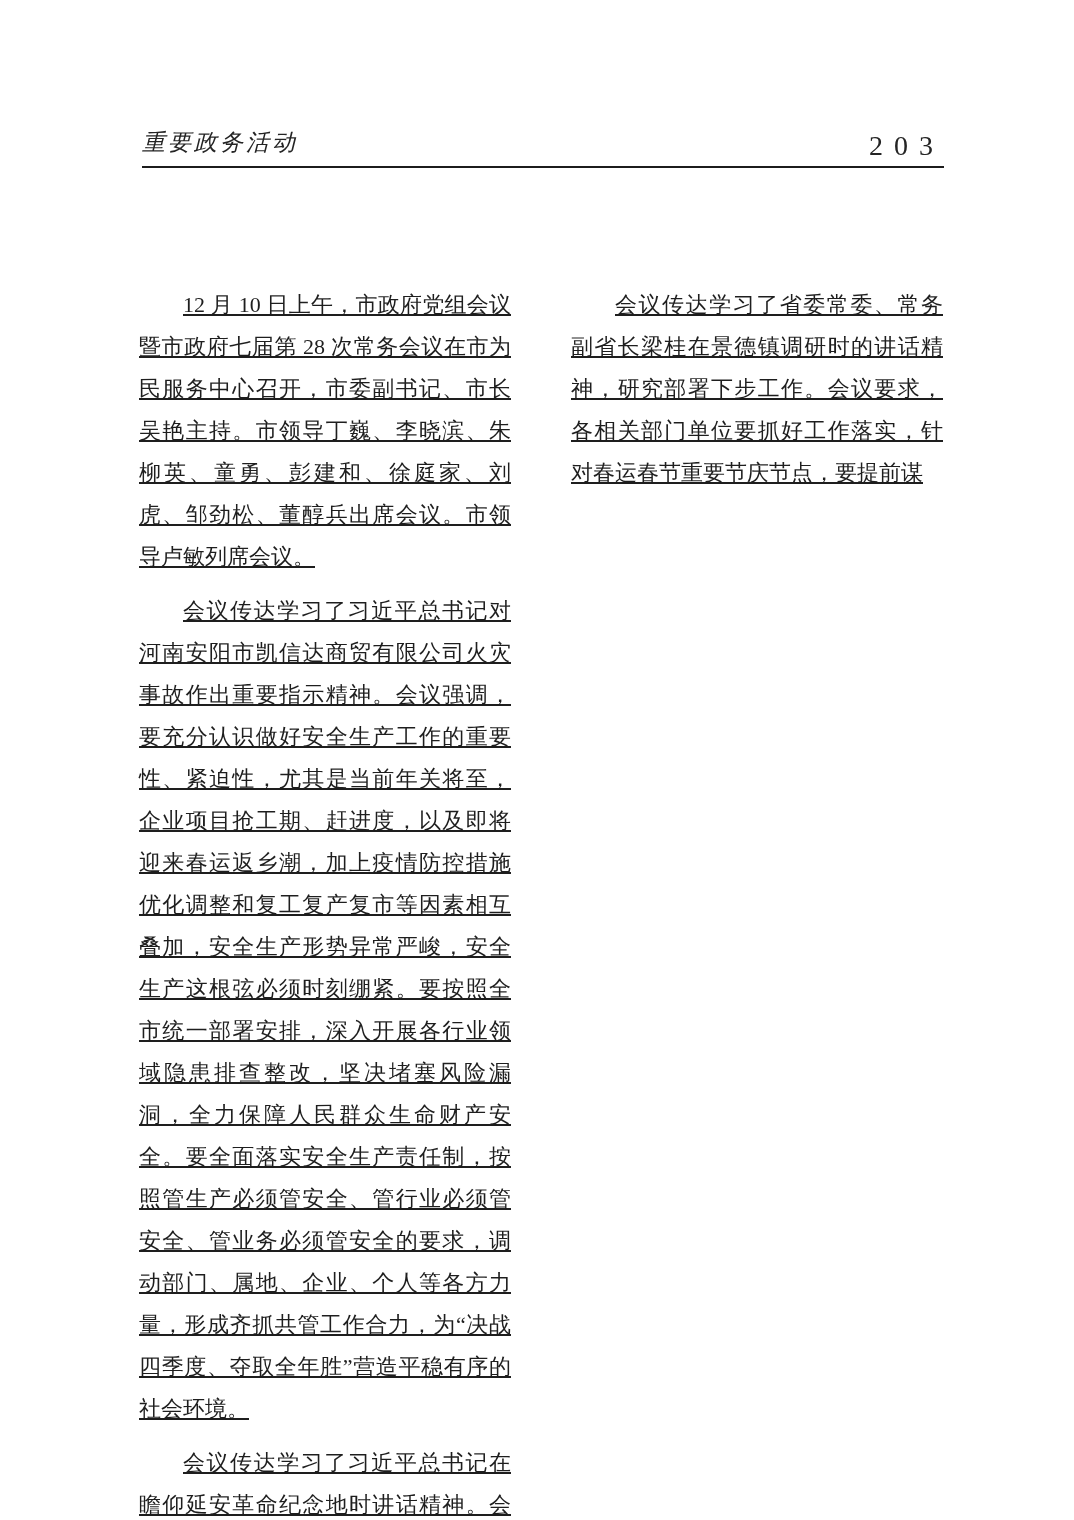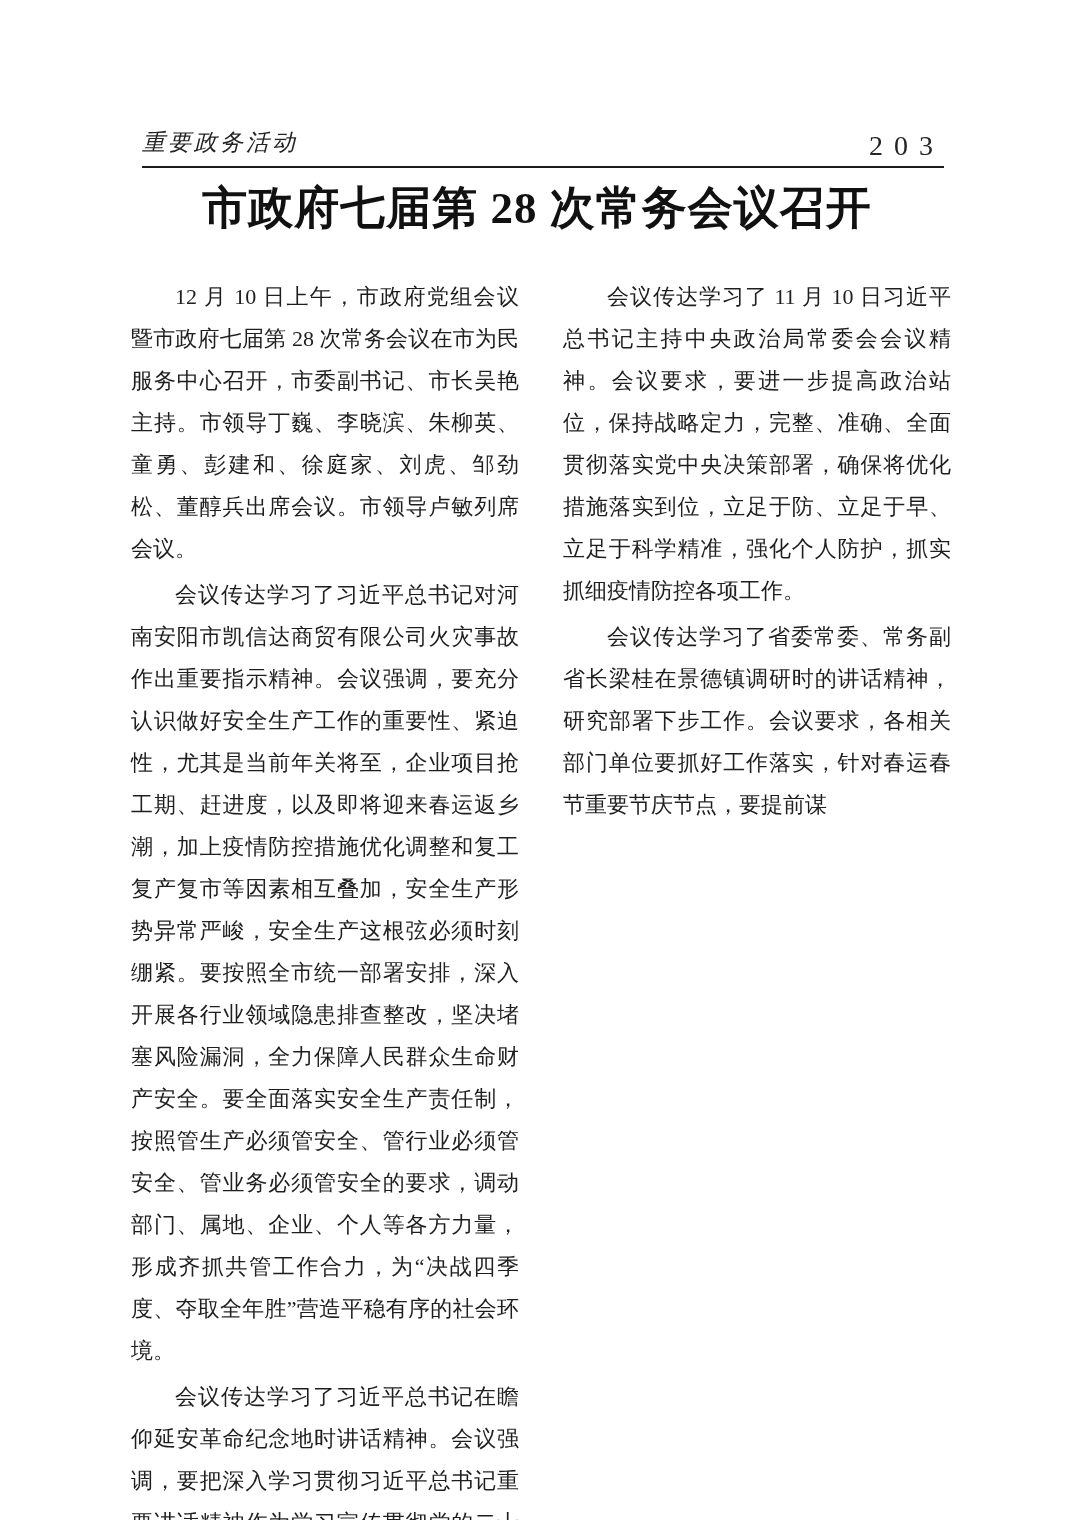--- a/index.html
+++ b/index.html
@@ -67,46 +67,45 @@
     gap: 36px;
   }
   .column {
     width: 396px;
     font-size: 22px;
     line-height: 42px;
     text-align: justify;
     text-justify: inter-ideograph;
   }
   .column p {
-    margin: 4px;
+    margin: 12px;
     text-indent: 2em;
     word-break: break-all;
+    text-decoration: underline;
   }
 </style>
 </head>
 <body>
 
 <div class="page">
 
   <div class="header">
     <span class="section-label">重要政务活动</span>
     <span class="page-number">203</span>
   </div>
 
   <div class="header-rule"></div>
 
-  <h1 class="title">市政府七届第 28 次常务会议召开</h1>
 
   <div class="columns">
 
     <div class="column">
       <p>12 月 10 日上午，市政府党组会议暨市政府七届第 28 次常务会议在市为民服务中心召开，市委副书记、市长吴艳主持。市领导丁巍、李晓滨、朱柳英、童勇、彭建和、徐庭家、刘虎、邹劲松、董醇兵出席会议。市领导卢敏列席会议。</p>
       <p>会议传达学习了习近平总书记对河南安阳市凯信达商贸有限公司火灾事故作出重要指示精神。会议强调，要充分认识做好安全生产工作的重要性、紧迫性，尤其是当前年关将至，企业项目抢工期、赶进度，以及即将迎来春运返乡潮，加上疫情防控措施优化调整和复工复产复市等因素相互叠加，安全生产形势异常严峻，安全生产这根弦必须时刻绷紧。要按照全市统一部署安排，深入开展各行业领域隐患排查整改，坚决堵塞风险漏洞，全力保障人民群众生命财产安全。要全面落实安全生产责任制，按照管生产必须管安全、管行业必须管安全、管业务必须管安全的要求，调动部门、属地、企业、个人等各方力量，形成齐抓共管工作合力，为“决战四季度、夺取全年胜”营造平稳有序的社会环境。</p>
       <p>会议传达学习了习近平总书记在瞻仰延安革命纪念地时讲话精神。会议强调，要把深入学习贯彻习近平总书记重要讲话精神作为学习宣传贯彻党的二十大精神的重要遵循和重要内容，持续在全面学习、全面把握、全面落实上下功夫，坚定不移把党的二十大提出的目标任务落到实处。</p>
     </div>
 
     <div class="column">
-      <p>会议传达学习了 11 月 10 日习近平总书记主持中央政治局常委会会议精神。会议要求，要进一步提高政治站位，保持战略定力，完整、准确、全面贯彻落实党中央决策部署，确保将优化措施落实到位，立足于防、立足于早、立足于科学精准，强化个人防护，抓实抓细疫情防控各项工作。</p>
       <p>会议传达学习了省委常委、常务副省长梁桂在景德镇调研时的讲话精神，研究部署下步工作。会议要求，各相关部门单位要抓好工作落实，针对春运春节重要节庆节点，要提前谋</p>
     </div>
 
   </div>
 </div>
 
 </body></html>

